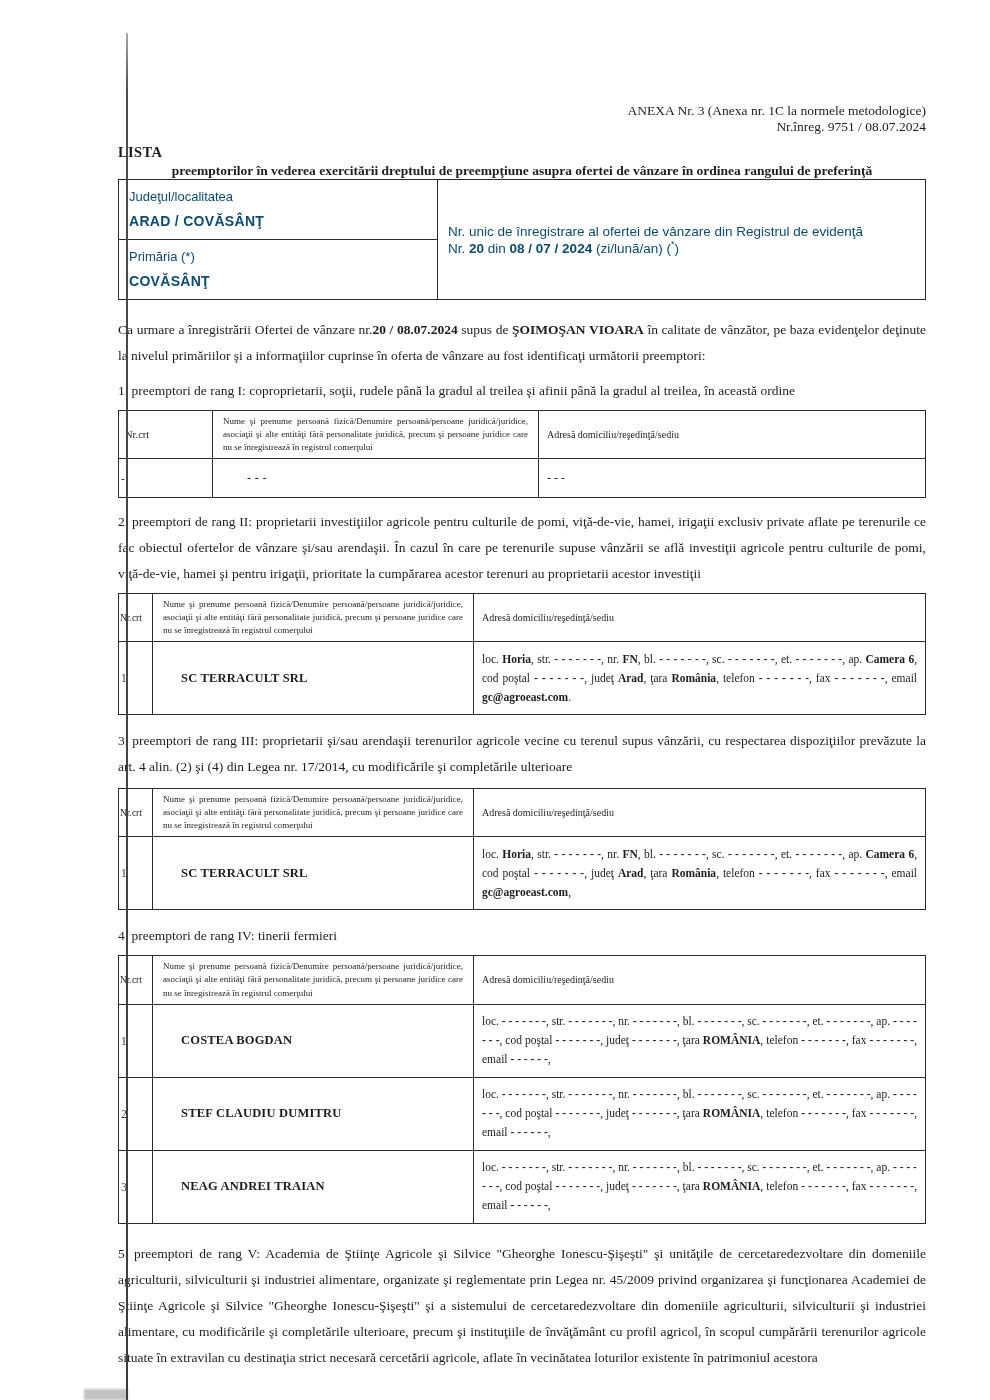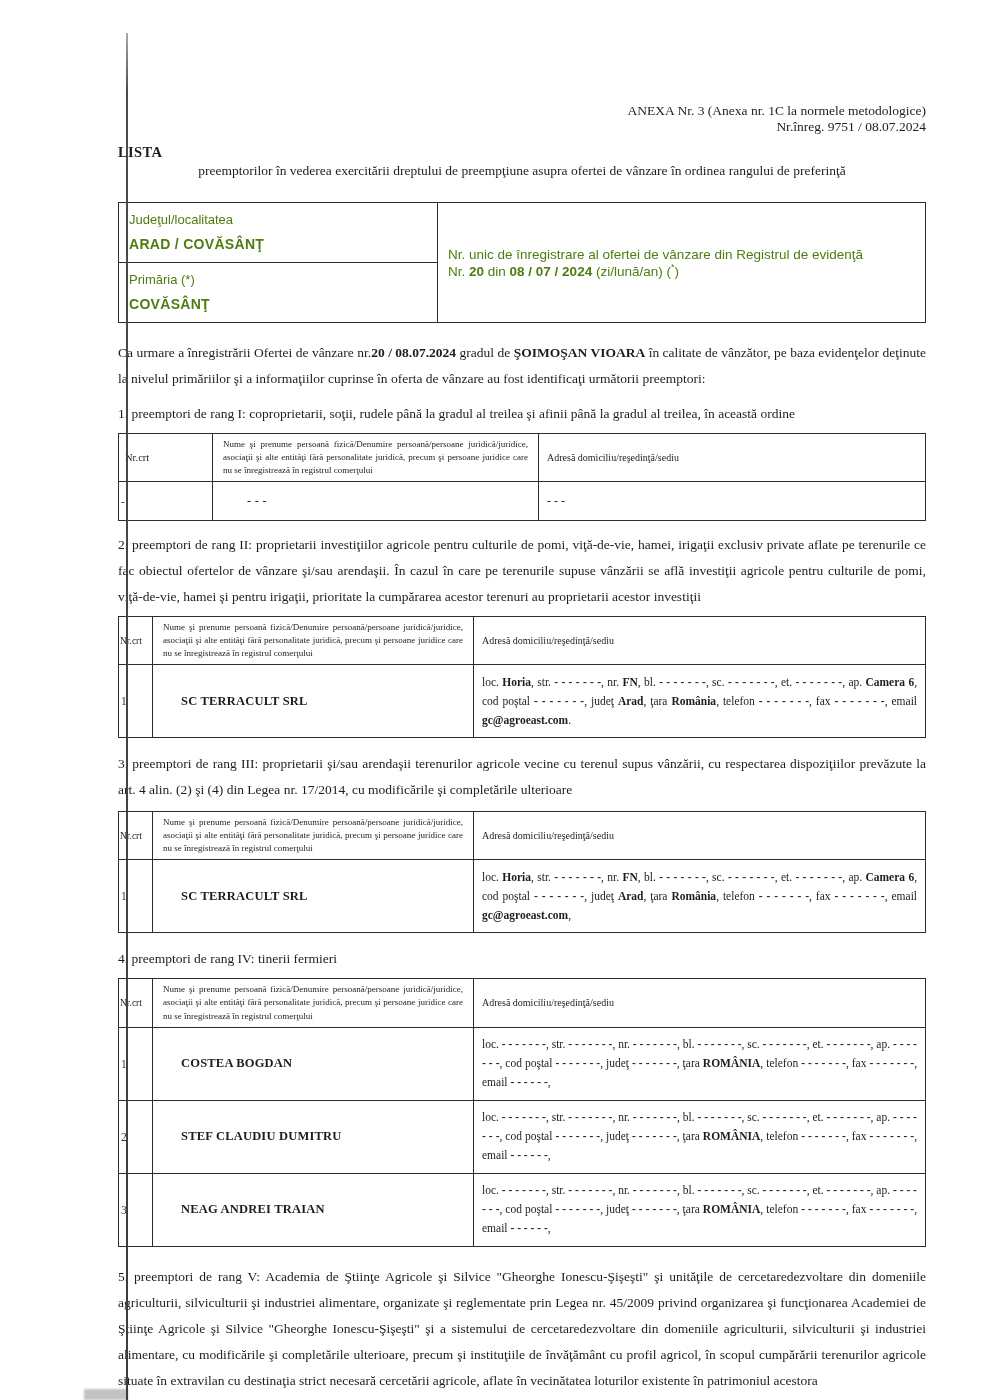--- a/index.html
+++ b/index.html
@@ -16,26 +16,26 @@
   .smudge {
     position:absolute; left:84px; top:1389px; width:44px; height:11px;
     background:#c2c2c2; filter:blur(1px);
   }
   .content { position:absolute; left:118px; top:0; width:808px; }
 
   .right-line { text-align:right; font-size:13.5px; }
   .anexa { margin-top:103px; }
   .nr-inreg { }
   .title { margin-top:9px; font-weight:bold; font-size:14.5px; letter-spacing:.4px; }
-  .subtitle { margin-top:2px; text-align:center; font-weight:normal; font-size:13.5px; }
+  .subtitle { margin-top:2px; text-align:center; font-weight:bold; font-size:13.5px; }
 
   .info-table {
-    margin-top:23px; border:1.6px solid #2b2b2b;
+    border:1.6px solid #2b2b2b;
     display:grid; grid-template-columns:319px 1fr;
-    font-family:"Liberation Sans", sans-serif; color:#4d7c0f;
+    font-family:"Liberation Sans", sans-serif; color:#0c4a6e;
   }
   .info-cell { padding:9px 10px 10px 10px; border-right:1.6px solid #2b2b2b; }
   .info-cell.first { border-bottom:1.6px solid #2b2b2b; }
   .info-label { font-size:13px; }
   .info-value { font-size:14px; font-weight:bold; letter-spacing:.3px; margin-top:9px; }
   .info-right { grid-row:1 / span 2; grid-column:2;
     display:flex; flex-direction:column; justify-content:center; 
     padding:10px 10px 10px 10px; font-size:13.5px; }
 
   .para { font-size:13.5px; line-height:26px; text-align:justify; }
@@ -89,21 +89,21 @@
       <div class="info-right">
         <div class="info-reg-label">Nr. unic de înregistrare al ofertei de vânzare din Registrul de evidenţă</div>
         <div class="info-reg-value"><span>Nr. </span><span class="b">20</span><span> din </span><span class="b">08 / 07 / 2024</span><span> (zi/lună/an) (</span><sup>*</sup><span>)</span></div>
       </div>
       <div class="info-cell">
         <div class="info-label">Primăria (*)</div>
         <div class="info-value">COVĂSÂNŢ</div>
       </div>
     </div>
 
-    <div class="para intro"><span>Ca urmare a înregistrării Ofertei de vânzare nr.</span><span class="b">20 / 08.07.2024</span><span> gradul de </span><span class="b">ŞOIMOŞAN VIOARA</span><span> în calitate de vânzător, pe baza evidenţelor deţinute la nivelul primăriilor şi a informaţiilor cuprinse în oferta de vânzare au fost identificaţi următorii preemptori:</span></div>
+    <div class="para intro"><span>Ca urmare a înregistrării Ofertei de vânzare nr.</span><span class="b">20 / 08.07.2024</span><span> supus de </span><span class="b">ŞOIMOŞAN VIOARA</span><span> în calitate de vânzător, pe baza evidenţelor deţinute la nivelul primăriilor şi a informaţiilor cuprinse în oferta de vânzare au fost identificaţi următorii preemptori:</span></div>
 
     <div class="para h1">1. preemptori de rang I: coproprietarii, soţii, rudele până la gradul al treilea şi afinii până la gradul al treilea, în această ordine</div>
     <table class="tbl tbl-wide t1">
       <colgroup>
           <col style="width:94px">
           <col style="width:326px">
           <col>
         </colgroup>
       <tbody>
           <tr>

